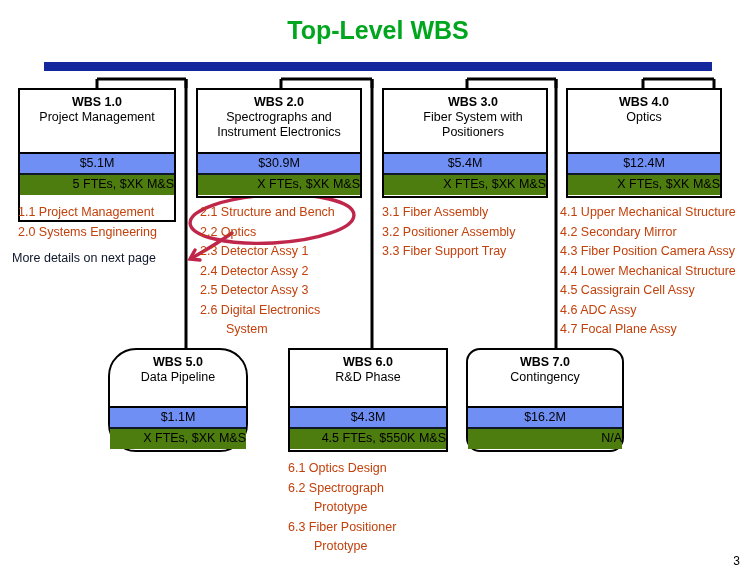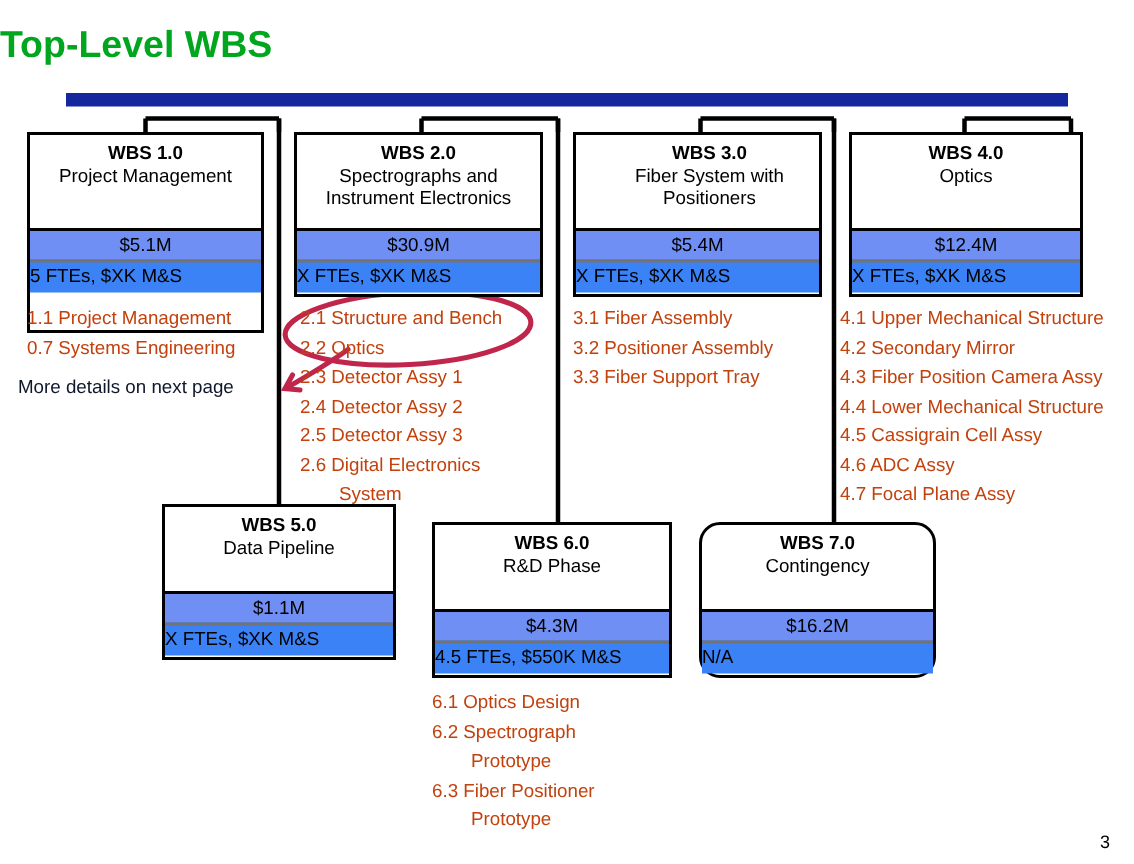--- a/index.html
+++ b/index.html
@@ -9,20 +9,21 @@
     font-family:"Liberation Sans", sans-serif;
     overflow:hidden;
     position:relative;
     color:#000;
   }
   #slide{position:absolute;left:0;top:0;width:756px;height:576px;}
 
   
   .title{
     position:absolute;left:0;top:16px;width:756px;
+    text-align:center;
     font-size:25px;font-weight:bold;
     color:#00a61e;
     letter-spacing:0px;
   }
   
   .topbar{
     position:absolute;left:44px;top:62px;width:668px;height:9px;
     background:#12289c;
   }
 
@@ -47,23 +48,23 @@
   .box .head .name{display:block;}
   .box .money{
     background:#6f8ff5;
     border-top:2px solid #000;
     text-align:center;
     font-size:12.5px;
     line-height:17px;
     padding:1px 0 2px 0;
   }
   .box .ftes{
-    background:#3b82f6;
-    border-top:2px solid #737373;
-    text-align:left;
+    background:#4d7c0f;
+    border-top:2px solid #0f172a;
+    text-align:right;
     font-size:12.5px;
     line-height:17px;
     padding:1px 0 2px 0;
   }
 
   
   .sublist{
     position:absolute;
     font-size:12.5px;
     line-height:19.5px;
@@ -160,21 +161,21 @@
     <div class="head">
       <span class="code">WBS 4.0</span>
       <span class="name">Optics</span>
     </div>
     <div class="money" style="position:absolute;left:0;right:0;top:62px;">$12.4M</div>
     <div class="ftes" style="position:absolute;left:0;right:0;top:83px;">X FTEs, $XK M&amp;S</div>
   </div>
 
   <div class="sublist" style="left:18px;top:203px;width:170px;">
     <div class="li">1.1 Project Management</div>
-    <div class="li">0.7 Systems Engineering</div>
+    <div class="li">2.0 Systems Engineering</div>
   </div>
 
   <div class="notered" style="left:12px;top:250px;width:180px;">More details on next page</div>
 
   <div class="sublist" style="left:200px;top:203px;width:160px;">
     <div class="li">2.1 Structure and Bench</div>
     <div class="li">2.2 Optics</div>
     <div class="li">2.3 Detector Assy 1</div>
     <div class="li">2.4 Detector Assy 2</div>
     <div class="li">2.5 Detector Assy 3</div>
@@ -190,21 +191,21 @@
   <div class="sublist" style="left:560px;top:203px;width:178px;">
     <div class="li">4.1 Upper Mechanical Structure</div>
     <div class="li">4.2 Secondary Mirror</div>
     <div class="li">4.3 Fiber Position Camera Assy</div>
     <div class="li">4.4 Lower Mechanical Structure</div>
     <div class="li">4.5 Cassigrain Cell Assy</div>
     <div class="li">4.6 ADC Assy</div>
     <div class="li">4.7 Focal Plane Assy</div>
   </div>
 
-  <div class="box" style="left:108px;top:336px;width:156px;height:104px;">
+  <div class="box" style="left:108px;top:348px;width:140px;height:104px;border-radius:28px;">
     <div class="head">
       <span class="code">WBS 5.0</span>
       <span class="name">Data Pipeline</span>
     </div>
     <div class="money" style="position:absolute;left:0;right:0;top:56px;">$1.1M</div>
     <div class="ftes" style="position:absolute;left:0;right:0;top:77px;">X FTEs, $XK M&amp;S</div>
   </div>
 
   <div class="box" style="left:288px;top:348px;width:160px;height:104px;">
     <div class="head">

